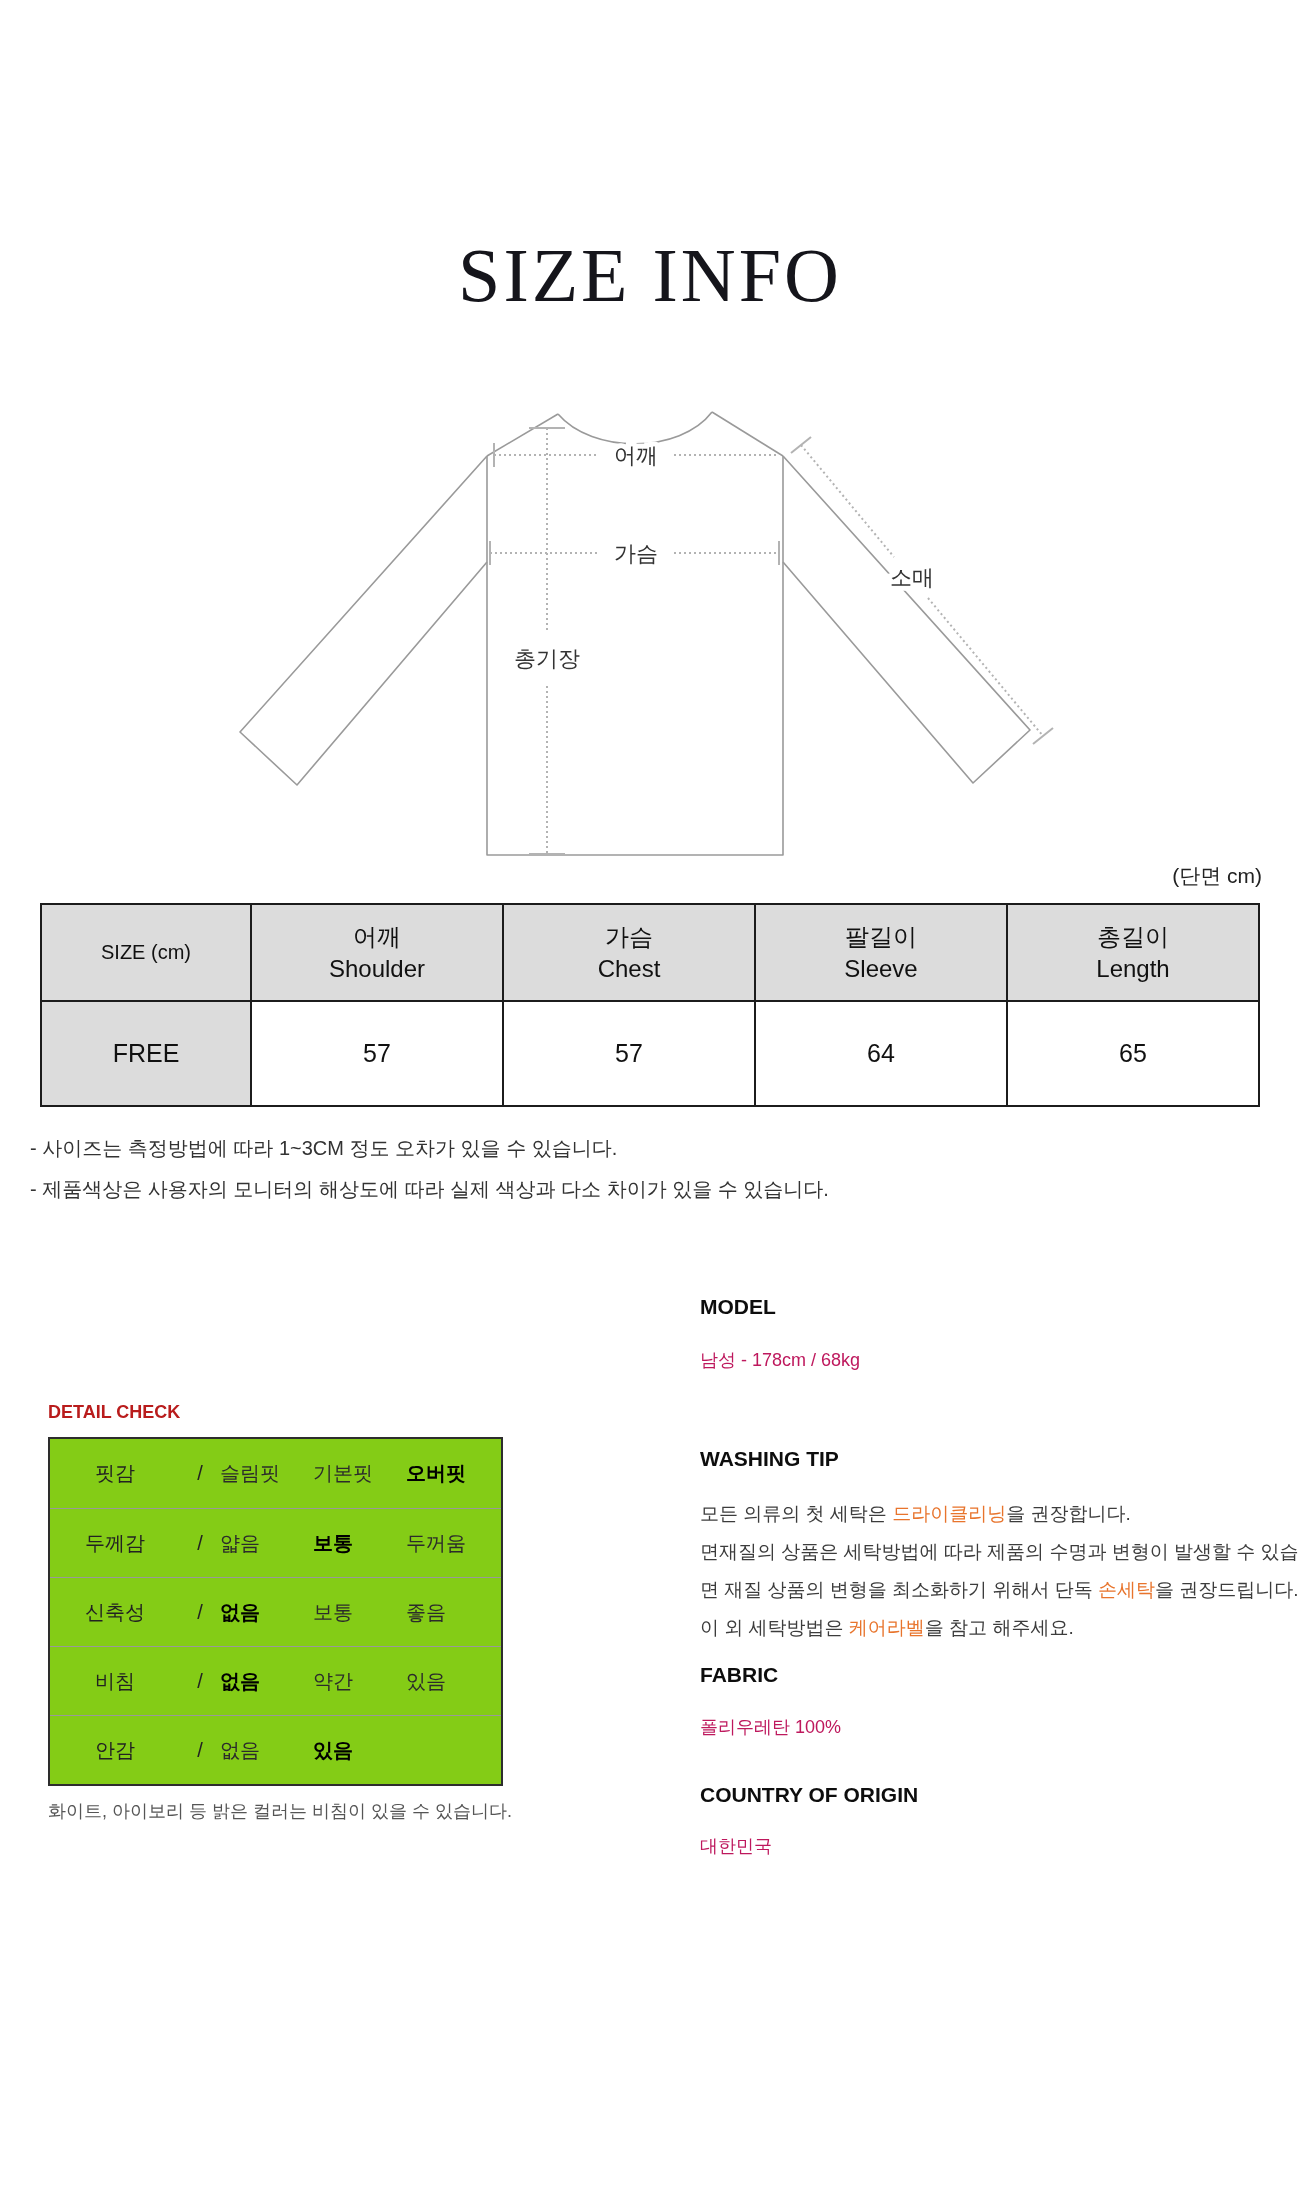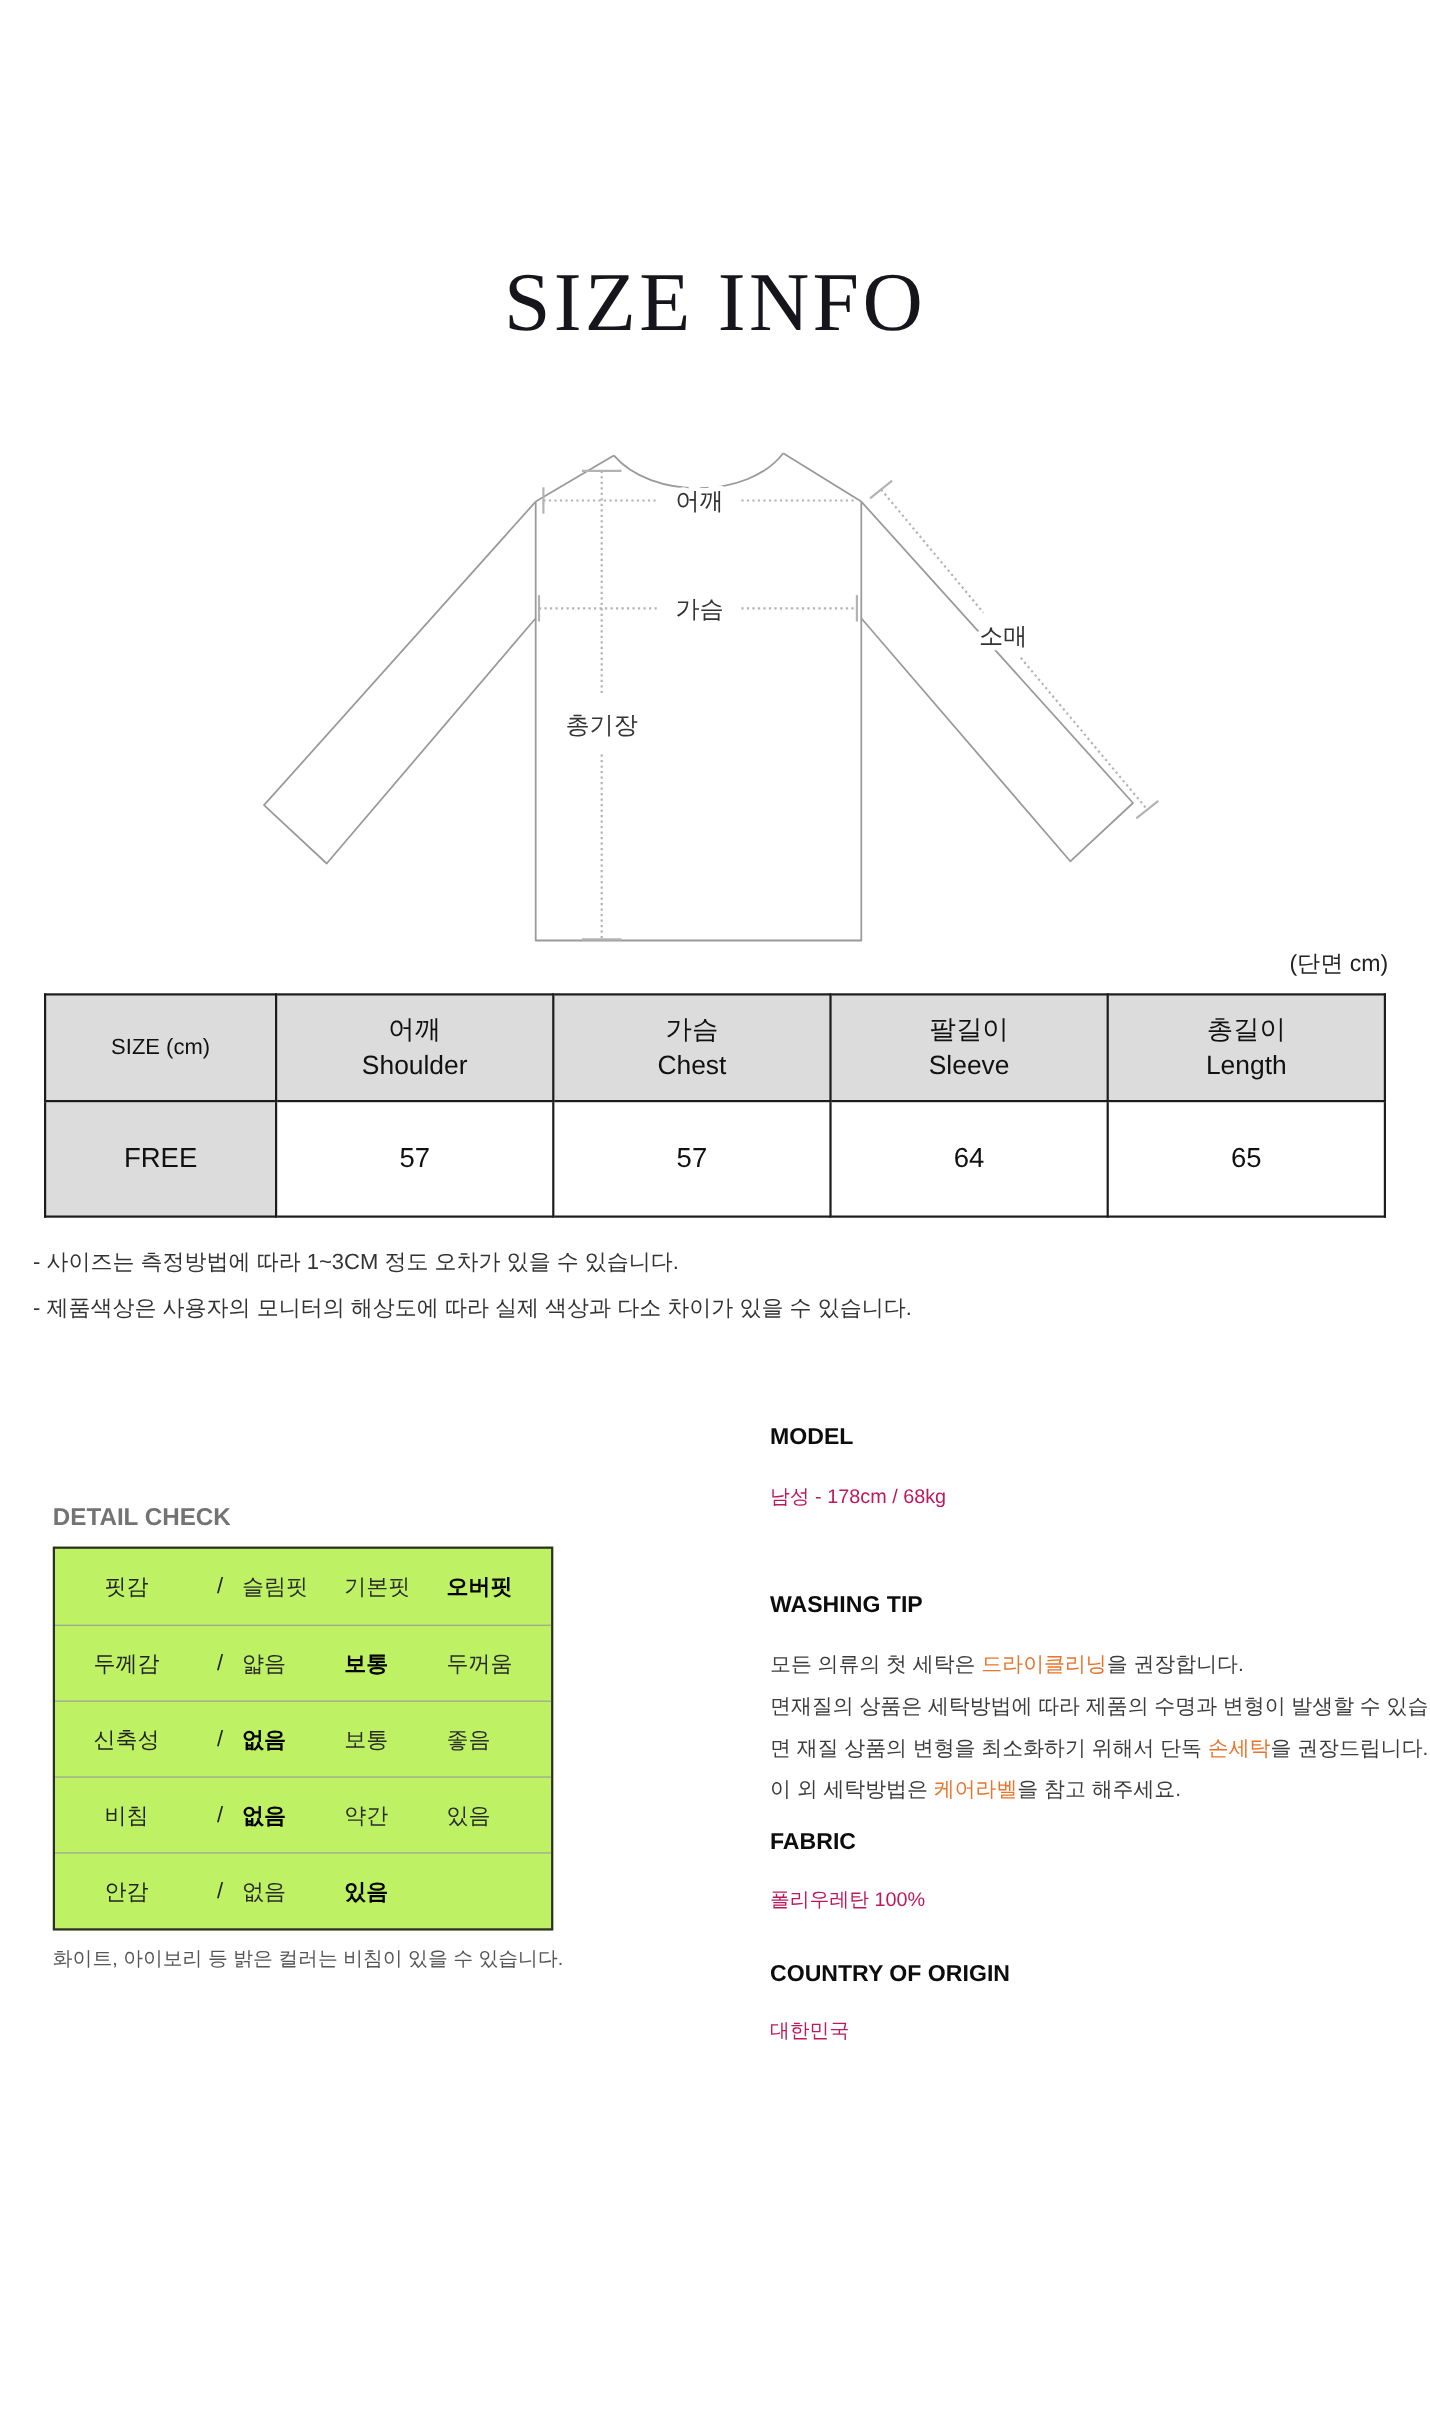--- a/index.html
+++ b/index.html
@@ -37,22 +37,22 @@
   .size-table .corner { font-size:20px; font-weight:500; }
   .size-table .ko { font-size:24px; line-height:32px; }
   .size-table .en { font-size:24px; line-height:32px; }
 
   
   .notes { position:absolute; top:1128px; left:30px; }
   .notes p { font-size:20px; line-height:41px; color:#333; white-space:nowrap; }
 
   
   .detail { position:absolute; top:1366px; left:48px; width:470px; }
-  .detail h2 { font-size:22px; font-weight:700; color:#737373; margin-bottom:14px; }
-  .dtable { width:455px; border:2px solid #2d2d2d; background:#bef264; }
+  .detail h2 { font-size:18px; font-weight:700; color:#b91c1c; margin-bottom:14px;margin-top:36px; }
+  .dtable { width:455px; border:2px solid #2d2d2d; background:#84cc16; }
   .drow { display:flex; align-items:center; height:69px; }
   .drow + .drow { border-top:1px solid #999; }
   .dlabel { width:130px; text-align:center; font-size:20px; color:#222; }
   .dslash { width:40px; text-align:center; font-size:20px; color:#222; }
   .dopt { width:93px; text-align:left; font-size:20px; color:#2b2b2b; }
   .dopt.sel { font-weight:700; color:#000; }
   .dfoot { margin-top:13px; font-size:18px; color:#555; white-space:nowrap; }
 
   
   .info { position:absolute; left:700px; top:1295px; width:590px; }

